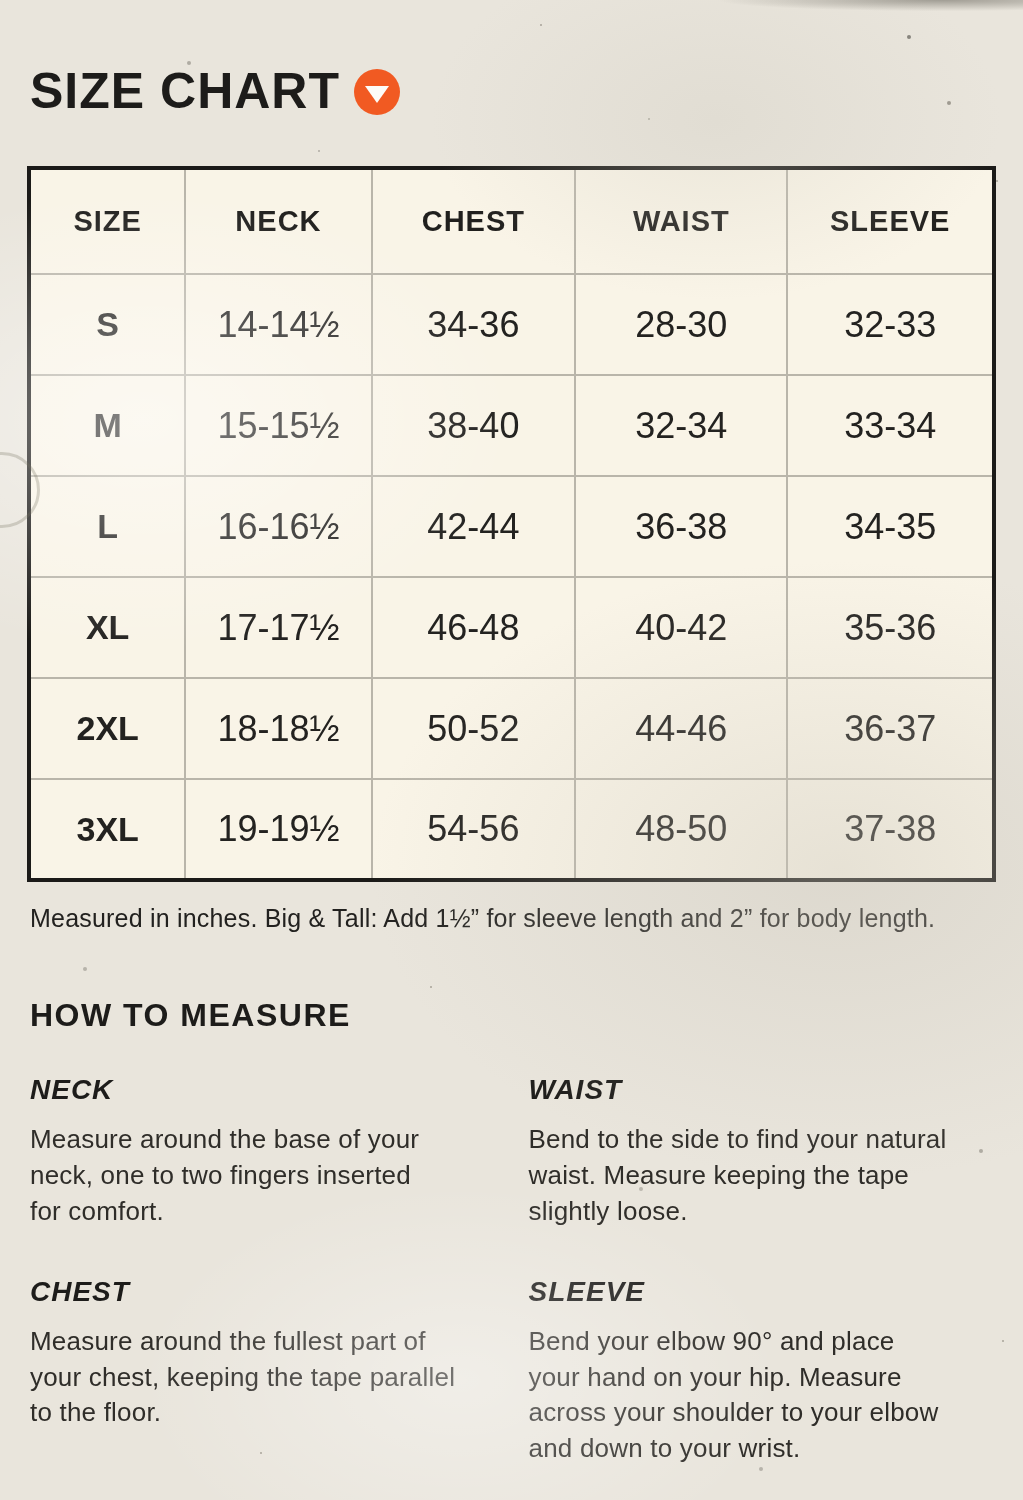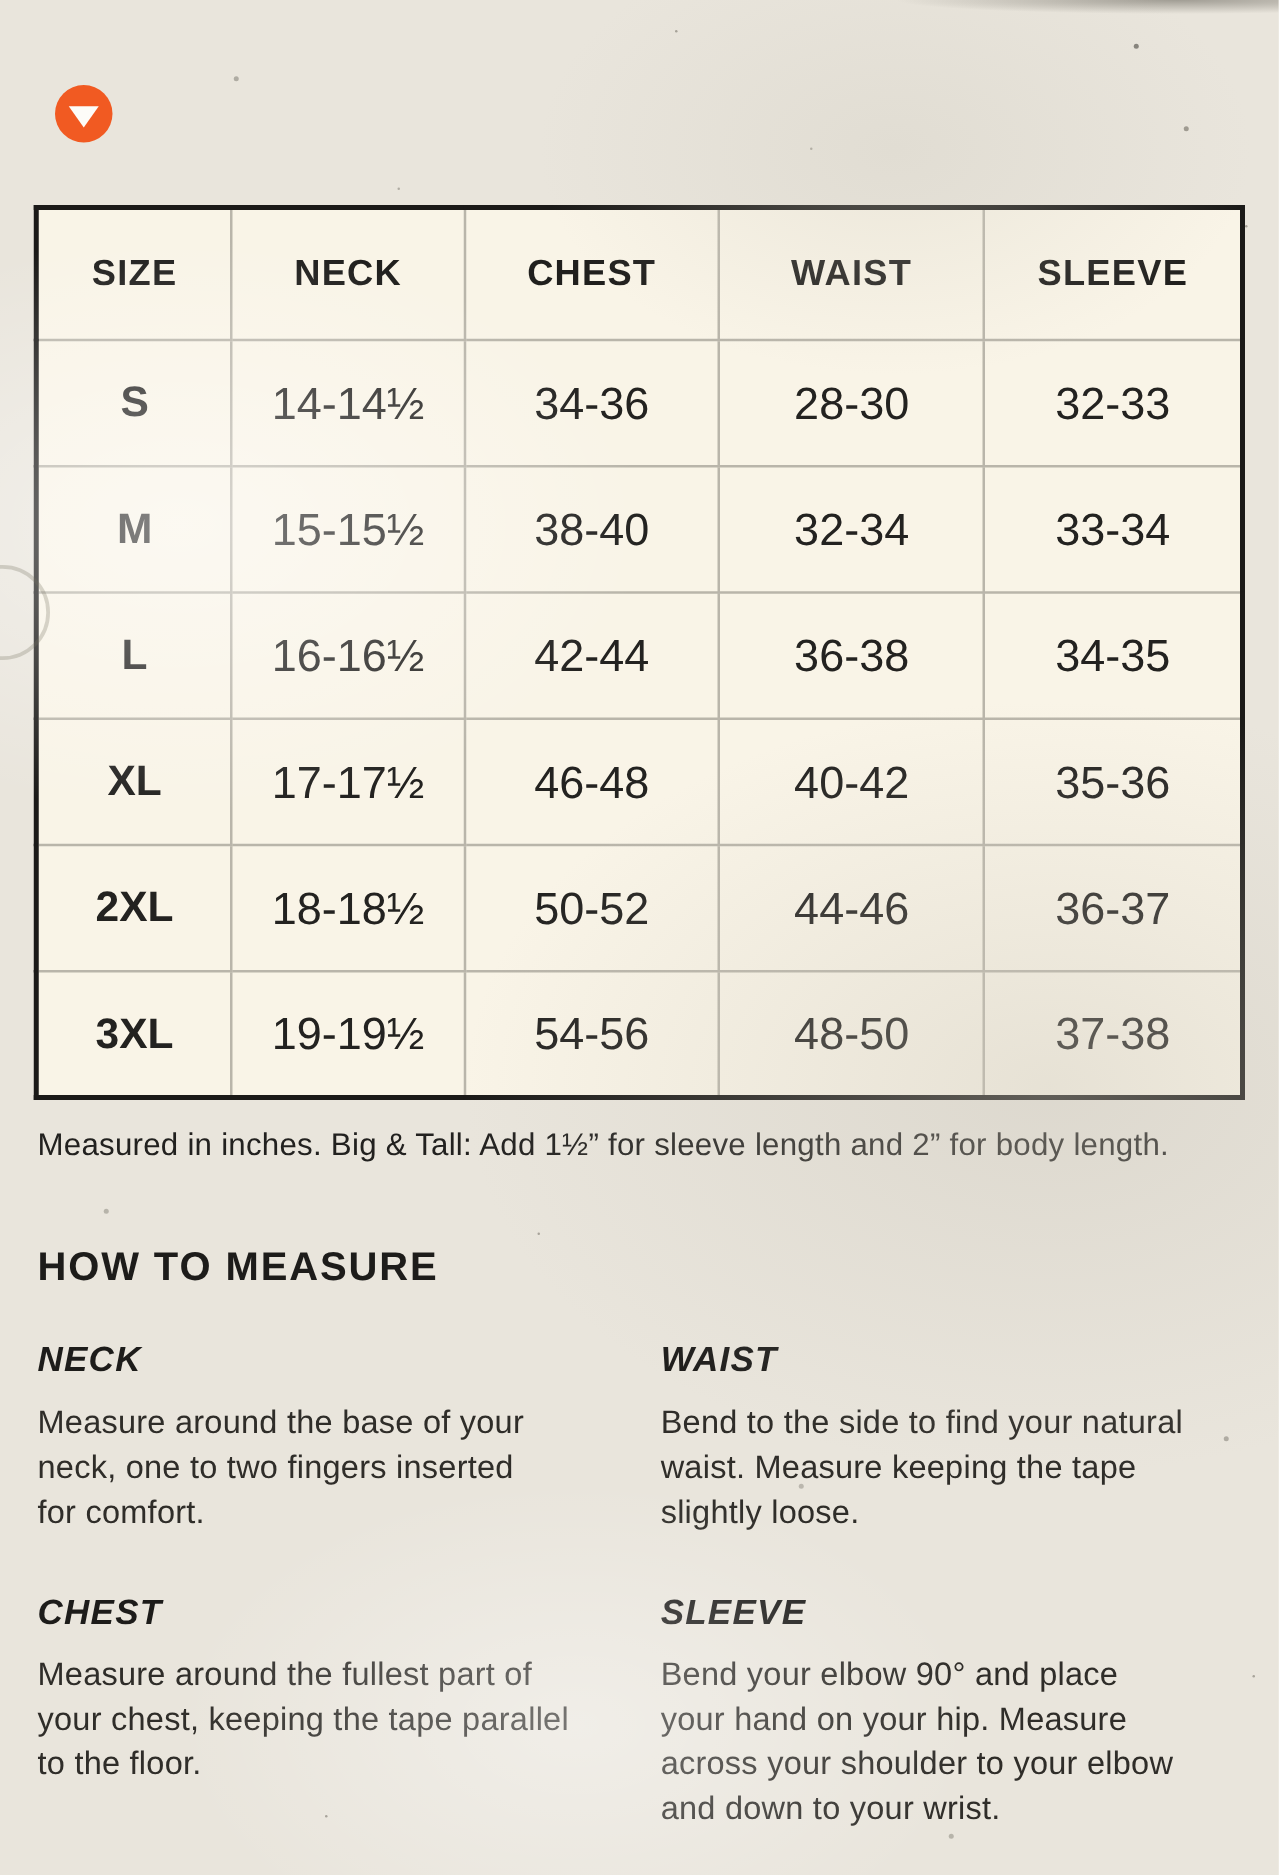--- a/index.html
+++ b/index.html
@@ -118,20 +118,21 @@
 </style>
 </head>
 <body>
 
 <div class="canvas">
   <div class="texture"></div>
   <div class="specks"></div>
   <div class="ring"></div>
 
   <div class="title-row">
+    <h1 class="page-title">SIZE CHART</h1>
     <button class="chevron-badge" style="background:#f15a22;">
       <span class="tri"></span>
     </button>
   </div>
 
   <table class="size-table">
     <colgroup>
       <col style="width:16.2%">
         <col style="width:19.3%">
         <col style="width:21.1%">

